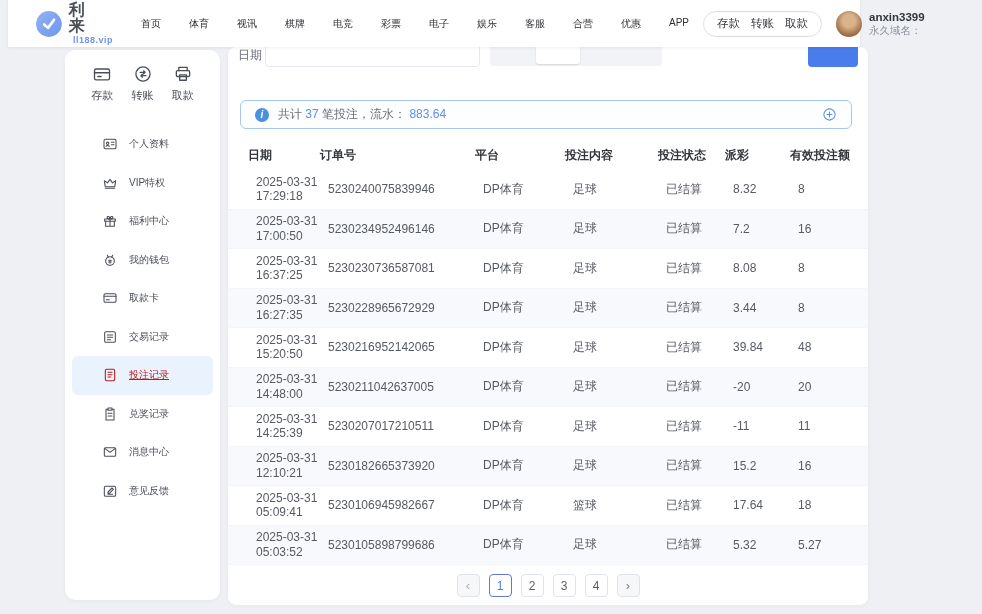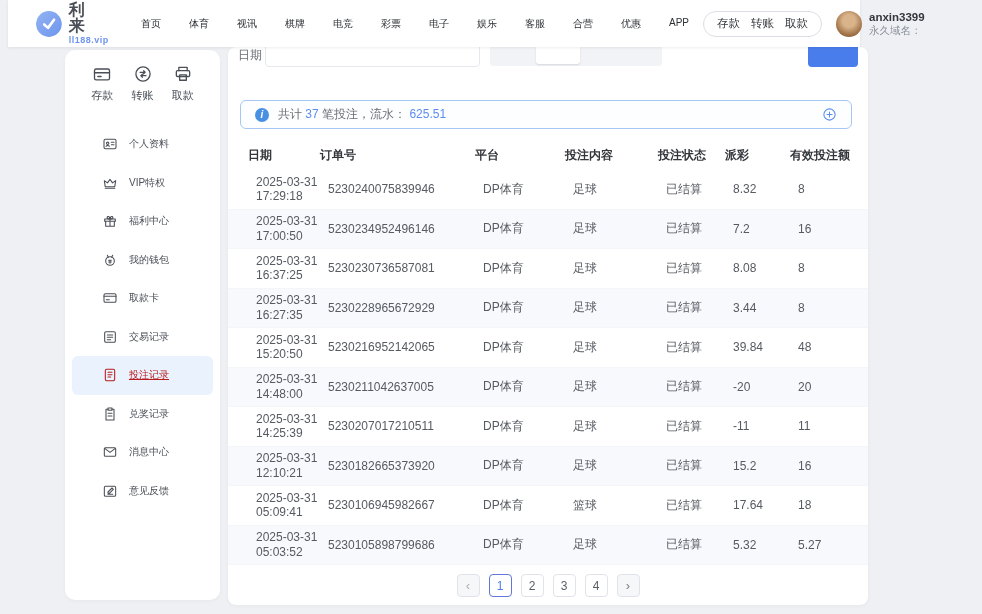--- a/index.html
+++ b/index.html
@@ -7,21 +7,21 @@
   body { font-family:"Liberation Sans", sans-serif; background:#eef0f4; position:relative; }
   .page { position:relative; width:982px; height:614px; }
 
   
   .header { position:absolute; top:0; left:8px; width:852px; height:47px; background:#fff;
             display:flex; align-items:center; padding:0 30px 0 28px; box-shadow:0 1px 3px rgba(0,0,0,.07); z-index:5; }
   .logo { display:flex; align-items:center; gap:7px; cursor:pointer; }
   .logo-badge { width:30px; height:30px; border-radius:50%; }
   .logo-txt { display:flex; flex-direction:column; line-height:1; }
   .logo-title { font-size:16px; font-weight:bold; color:#4a4f57; letter-spacing:5px; }
-  .logo-domain { font-size:9px; font-weight:bold; color:#6d95ee; margin-top:2px; letter-spacing:.5px; }
+  .logo-domain { font-size:9px; font-weight:bold; color:#6d95ee; margin-top:2px; letter-spacing:.5px;text-align:right; }
   .nav { display:flex; margin-left:14px; }
   .nav-item { font-size:10px; color:#2d2f33; padding:0 14px; white-space:nowrap; cursor:pointer; }
   .wallet-pill { margin-left:auto; height:26px; border:1px solid #dcdee3; border-radius:14px;
                  display:flex; align-items:center; gap:11px; padding:0 13px; margin-right:14px; }
   .wallet-pill span { font-size:11.5px; color:#33363b; cursor:pointer; white-space:nowrap; }
   .user { display:flex; align-items:center; gap:7px; }
   .avatar { width:26px; height:26px; border-radius:50%; flex:0 0 auto;
             background:radial-gradient(circle at 50% 38%, #d9b48b 0 30%, #a4764b 65%, #6e4b2a 100%); }
   .user-lines { display:flex; flex-direction:column; line-height:1.25; }
   .u1 { font-size:11.5px; color:#33363b; white-space:nowrap; }
@@ -280,21 +280,21 @@
       </div>
       <button class="f-btn"></button>
     </div>
 
     <div class="summary">
       <span class="info-dot">i</span>
       <span class="s-txt">
         <span>共计</span>
         <span class="s-num">37</span>
         <span>笔投注，流水：</span>
-        <span class="s-num">625.51</span>
+        <span class="s-num">883.64</span>
       </span>
       <span class="plus-ic">
         <svg width="15" height="15" viewBox="0 0 24 24" fill="none" stroke="currentColor" stroke-width="1.7" stroke-linecap="round">
           <circle cx="12" cy="12" r="9"></circle>
             <path d="M12 8v8M8 12h8"></path>
         </svg>
       </span>
     </div>
 
     <div class="table">

